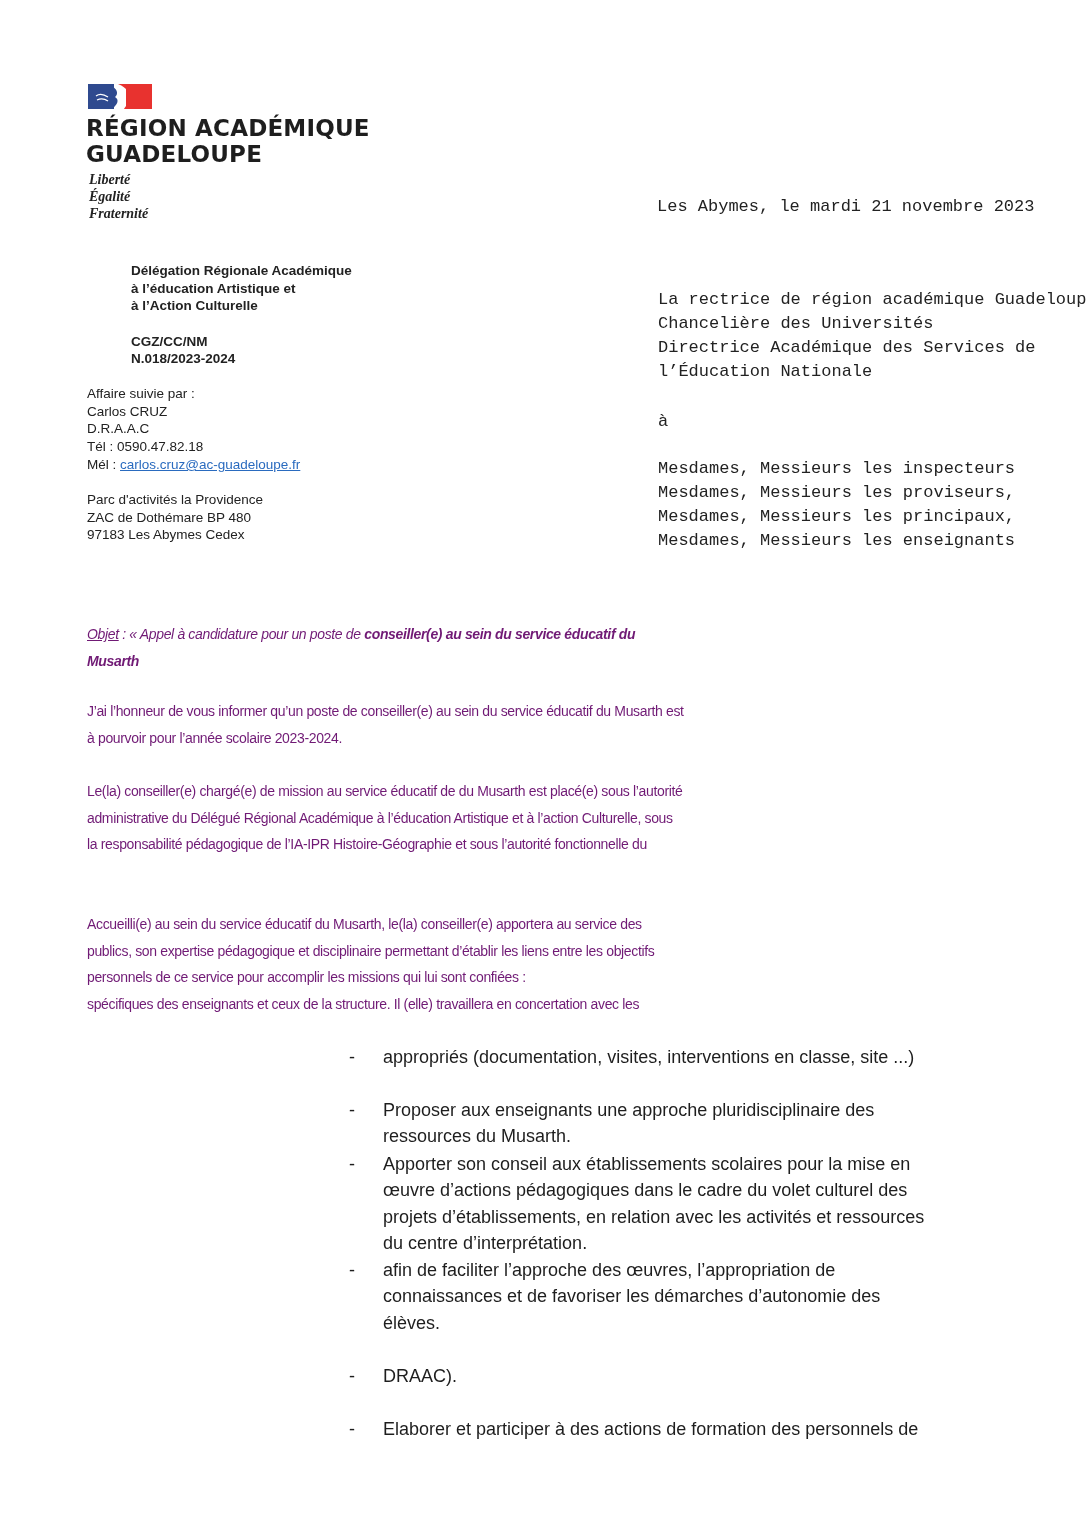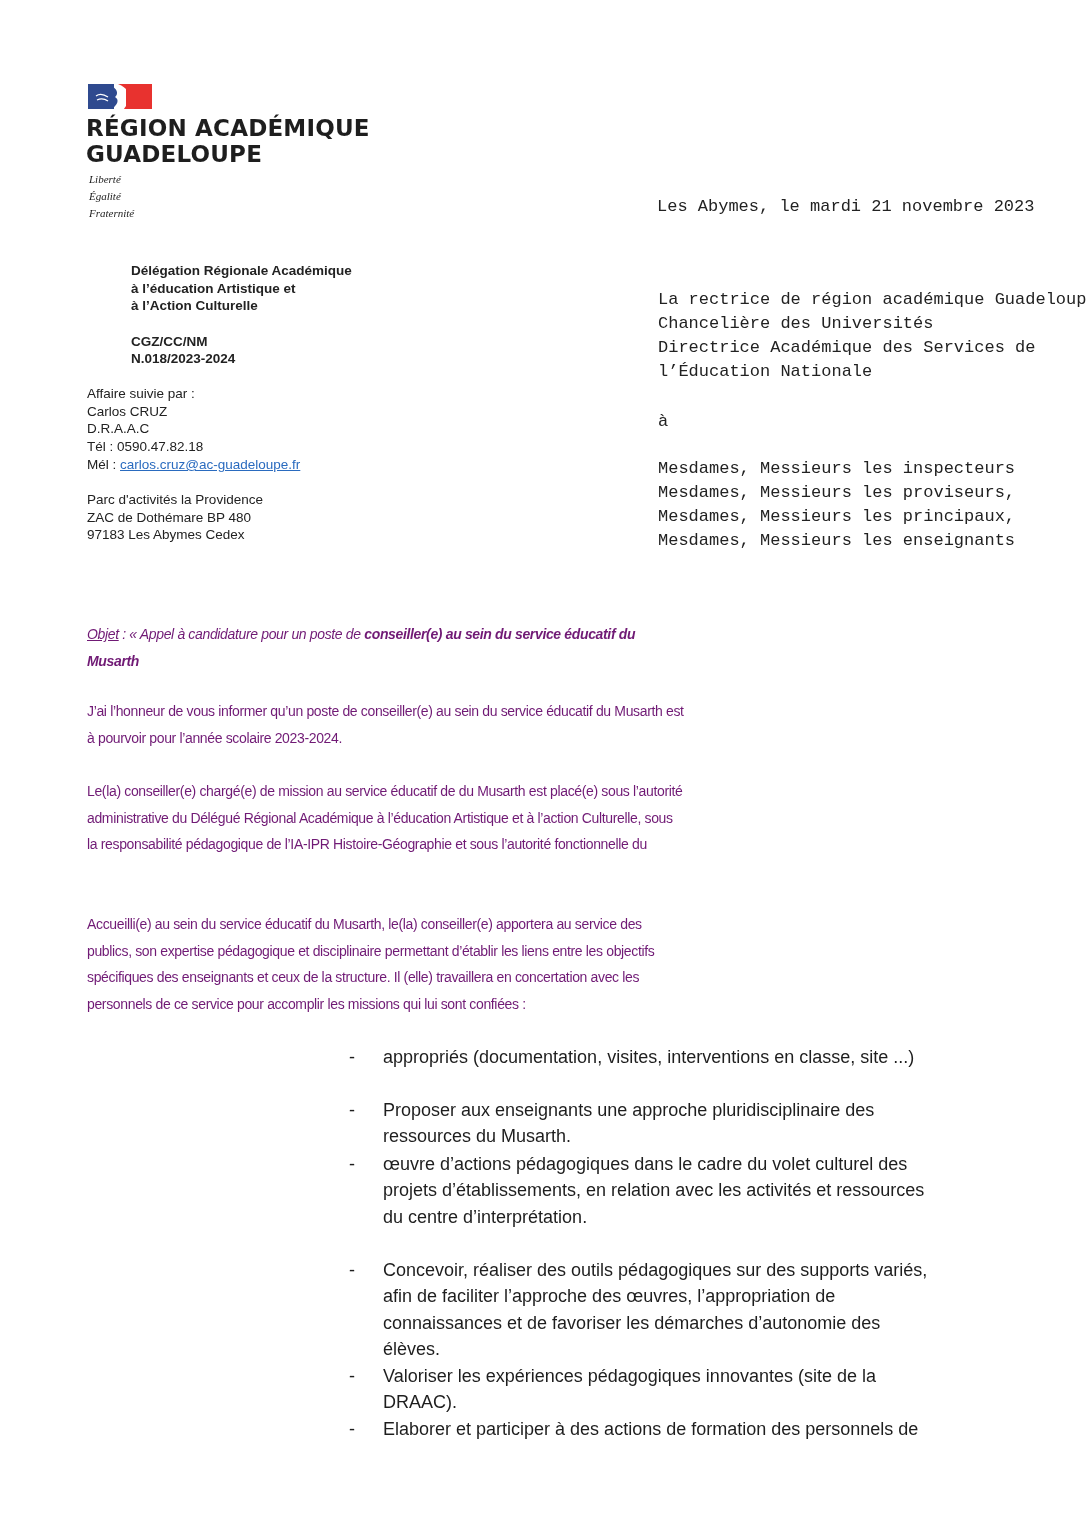--- a/index.html
+++ b/index.html
@@ -4,21 +4,21 @@
   <style>
     html, body { margin: 0; padding: 0; background: #ffffff; }
     body { width: 1086px; height: 1536px; position: relative; overflow: hidden; color: #1c1c1c; }
     .abs { position: absolute; margin-top: 33px; }
 
     
     #logo-flag { left: 88px; top: 51px; width: 64px; height: 25px; }
     .brand { left: 86px; font-family: "DejaVu Sans", sans-serif; font-weight: bold; font-size: 23px; letter-spacing: 0.2px; color: #1e1e1e; line-height: 27px; }
     #brand-l1 { top: 82px; }
     #brand-l2 { top: 108px; }
-    .motto { left: 89px; font-family: "Liberation Serif", serif; font-style: italic; font-size: 11px; line-height: 17px; color: #222; }
+    .motto { left: 89px; font-family: "Liberation Serif", serif; font-style: italic; font-size: 14px; line-height: 17px; color: #222; font-weight: bold; }
     #motto-1 { top: 138px; }
     #motto-2 { top: 155px; }
     #motto-3 { top: 172px; }
 
     
     .lc { left: 87px; font-family: "Liberation Sans", sans-serif; font-size: 13.5px; line-height: 17.6px; color: #222; }
     .lc.bold { font-weight: bold; padding-left: 44px; }
     .lc a { color: #2a6bbf; text-decoration: underline; }
 
     
@@ -98,58 +98,57 @@
 
 <div class="abs p" style="top:745px">
   <div>Le(la) conseiller(e) chargé(e) de mission au service éducatif de du Musarth est placé(e) sous l’autorité</div>
   <div>administrative du Délégué Régional Académique à l’éducation Artistique et à l’action Culturelle, sous</div>
   <div>la responsabilité pédagogique de l’IA-IPR Histoire-Géographie et sous l’autorité fonctionnelle du</div>
 </div>
 
 <div class="abs p" style="top:878px">
   <div>Accueilli(e) au sein du service éducatif du Musarth, le(la) conseiller(e) apportera au service des</div>
   <div>publics, son expertise pédagogique et disciplinaire permettant d’établir les liens entre les objectifs</div>
+  <div>personnels de ce service pour accomplir les missions qui lui sont confiées :</div>
   <div>spécifiques des enseignants et ceux de la structure. Il (elle) travaillera en concertation avec les</div>
-  <div>personnels de ce service pour accomplir les missions qui lui sont confiées :</div>
 </div>
 
 <div class="abs li" style="top:1011px; height:53px">
   <span class="dash">-</span>
   <div class="txt">
     <div>appropriés (documentation, visites, interventions en classe, site ...)</div>
   </div>
 </div>
 <div class="abs li" style="top:1064px; height:53px">
   <span class="dash">-</span>
   <div class="txt">
     <div>Proposer aux enseignants une approche pluridisciplinaire des</div>
     <div>ressources du Musarth.</div>
   </div>
 </div>
 <div class="abs li" style="top:1118px; height:106px">
   <span class="dash">-</span>
   <div class="txt">
+    <div>Apporter son conseil aux établissements scolaires pour la mise en</div>
     <div>œuvre d’actions pédagogiques dans le cadre du volet culturel des</div>
     <div>projets d’établissements, en relation avec les activités et ressources</div>
     <div>du centre d’interprétation.</div>
   </div>
 </div>
 <div class="abs li" style="top:1224px; height:106px">
   <span class="dash">-</span>
   <div class="txt">
-    <div>Concevoir, réaliser des outils pédagogiques sur des supports variés,</div>
     <div>afin de faciliter l’approche des œuvres, l’appropriation de</div>
     <div>connaissances et de favoriser les démarches d’autonomie des</div>
     <div>élèves.</div>
   </div>
 </div>
 <div class="abs li" style="top:1330px; height:53px">
   <span class="dash">-</span>
   <div class="txt">
-    <div>Valoriser les expériences pédagogiques innovantes (site de la</div>
     <div>DRAAC).</div>
   </div>
 </div>
 <div class="abs li" style="top:1383px; height:53px">
   <span class="dash">-</span>
   <div class="txt">
     <div>Elaborer et participer à des actions de formation des personnels de</div>
   </div>
 </div>
 

